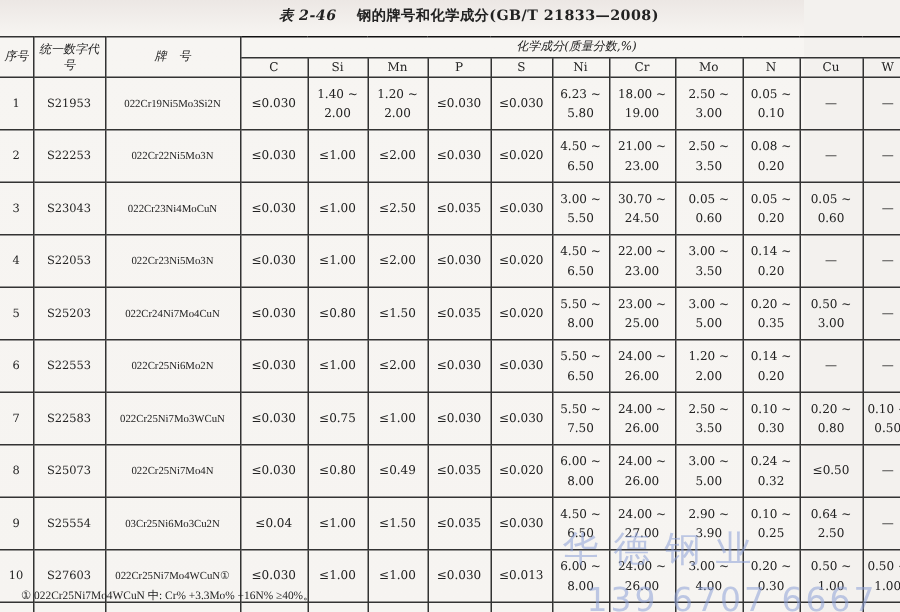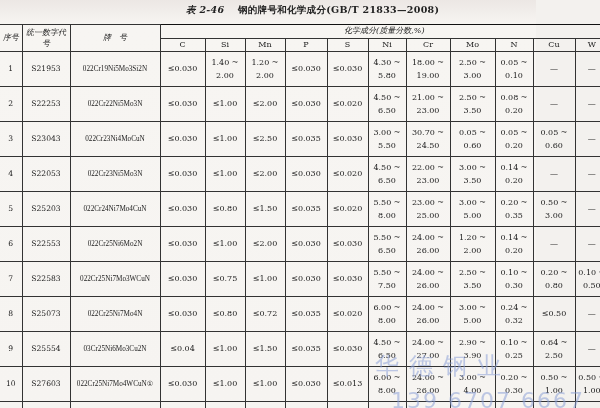--- a/index.html
+++ b/index.html
@@ -123,21 +123,21 @@
             <span class="cell2">1.40 ~</span>
             <span class="cell2">2.00</span>
           </td>
           <td>
             <span class="cell2">1.20 ~</span>
             <span class="cell2">2.00</span>
           </td>
           <td>≤0.030</td>
           <td>≤0.030</td>
           <td>
-            <span class="cell2">4.30 ~</span>
+            <span class="cell2">6.23 ~</span>
             <span class="cell2">5.80</span>
           </td>
           <td>
             <span class="cell2">18.00 ~</span>
             <span class="cell2">19.00</span>
           </td>
           <td>
             <span class="cell2">2.50 ~</span>
             <span class="cell2">3.00</span>
           </td>
@@ -327,21 +327,21 @@
             <span class="cell2">0.10 ~</span>
             <span class="cell2">0.50</span>
           </td>
         </tr>
         <tr class="r tall">
           <td class="seq col-seq" style="border-left: none;">8</td>
           <td class="code">S25073</td>
           <td class="grade">022Cr25Ni7Mo4N</td>
           <td>≤0.030</td>
           <td>≤0.80</td>
-          <td>≤0.72</td>
+          <td>≤0.49</td>
           <td>≤0.035</td>
           <td>≤0.020</td>
           <td>
             <span class="cell2">6.00 ~</span>
             <span class="cell2">8.00</span>
           </td>
           <td>
             <span class="cell2">24.00 ~</span>
             <span class="cell2">26.00</span>
           </td>
@@ -439,18 +439,19 @@
           <td>
             <span class="cell2">1.00 ~</span>
           </td>
           <td>—</td>
           <td>—</td>
           <td style="border-right: none;">—</td>
         </tr>
       </tbody>
   </table>
 
+  <div class="note">① 022Cr25Ni7Mo4WCuN 中: Cr% +3.3Mo% +16N% ≥40%。</div>
 
   <div class="watermark">
     <span class="cn">华德钢业</span>
     <span class="ph">139 6707 6667</span>
   </div>
 </div>
 
 </body></html>

